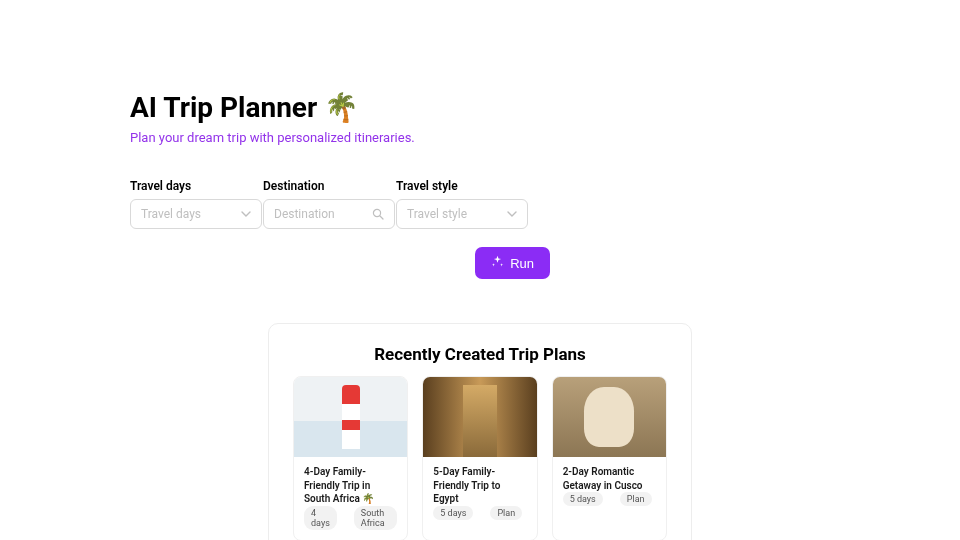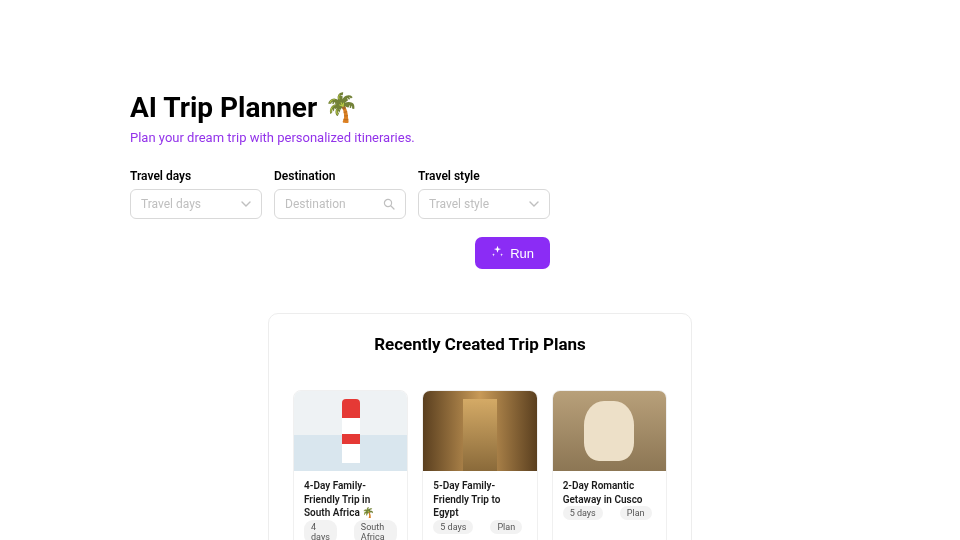--- a/index.html
+++ b/index.html
@@ -19,25 +19,25 @@
     .title {
       font-size: 28px;
       font-weight: 700;
       color: #000;
       margin-bottom: 6px;
       margin-top: 47px;
     }
     .subtitle {
       font-size: 13px;
       color: #9333ea;
-      margin-bottom: 24px;
+      margin-bottom: 34px;
     }
     .form-row {
       display: flex;
-      gap: 12px;
+      gap: 1px;
       margin-bottom: 18px;
     }
     .form-group {
       display: flex;
       flex-direction: column;
       gap: 6px;
     }
     .form-group .label {
       font-size: 12px;
       font-weight: 600;
@@ -93,21 +93,21 @@
       border: 1px solid #ededed;
       border-radius: 10px;
       padding: 20px 24px 0;
       width: 424px;
       margin: 0 auto;
     }
     .recent-title {
       font-size: 17px;
       font-weight: 700;
       text-align: center;
-      margin-bottom: 36px;
+      margin-bottom: 12px;
     }
     .cards-grid {
       display: grid;
       grid-template-columns: repeat(3, 1fr);
       gap: 14px;
     }
     .card {
       border: 1px solid #f0f0f0;
       border-radius: 8px;
       overflow: hidden;

